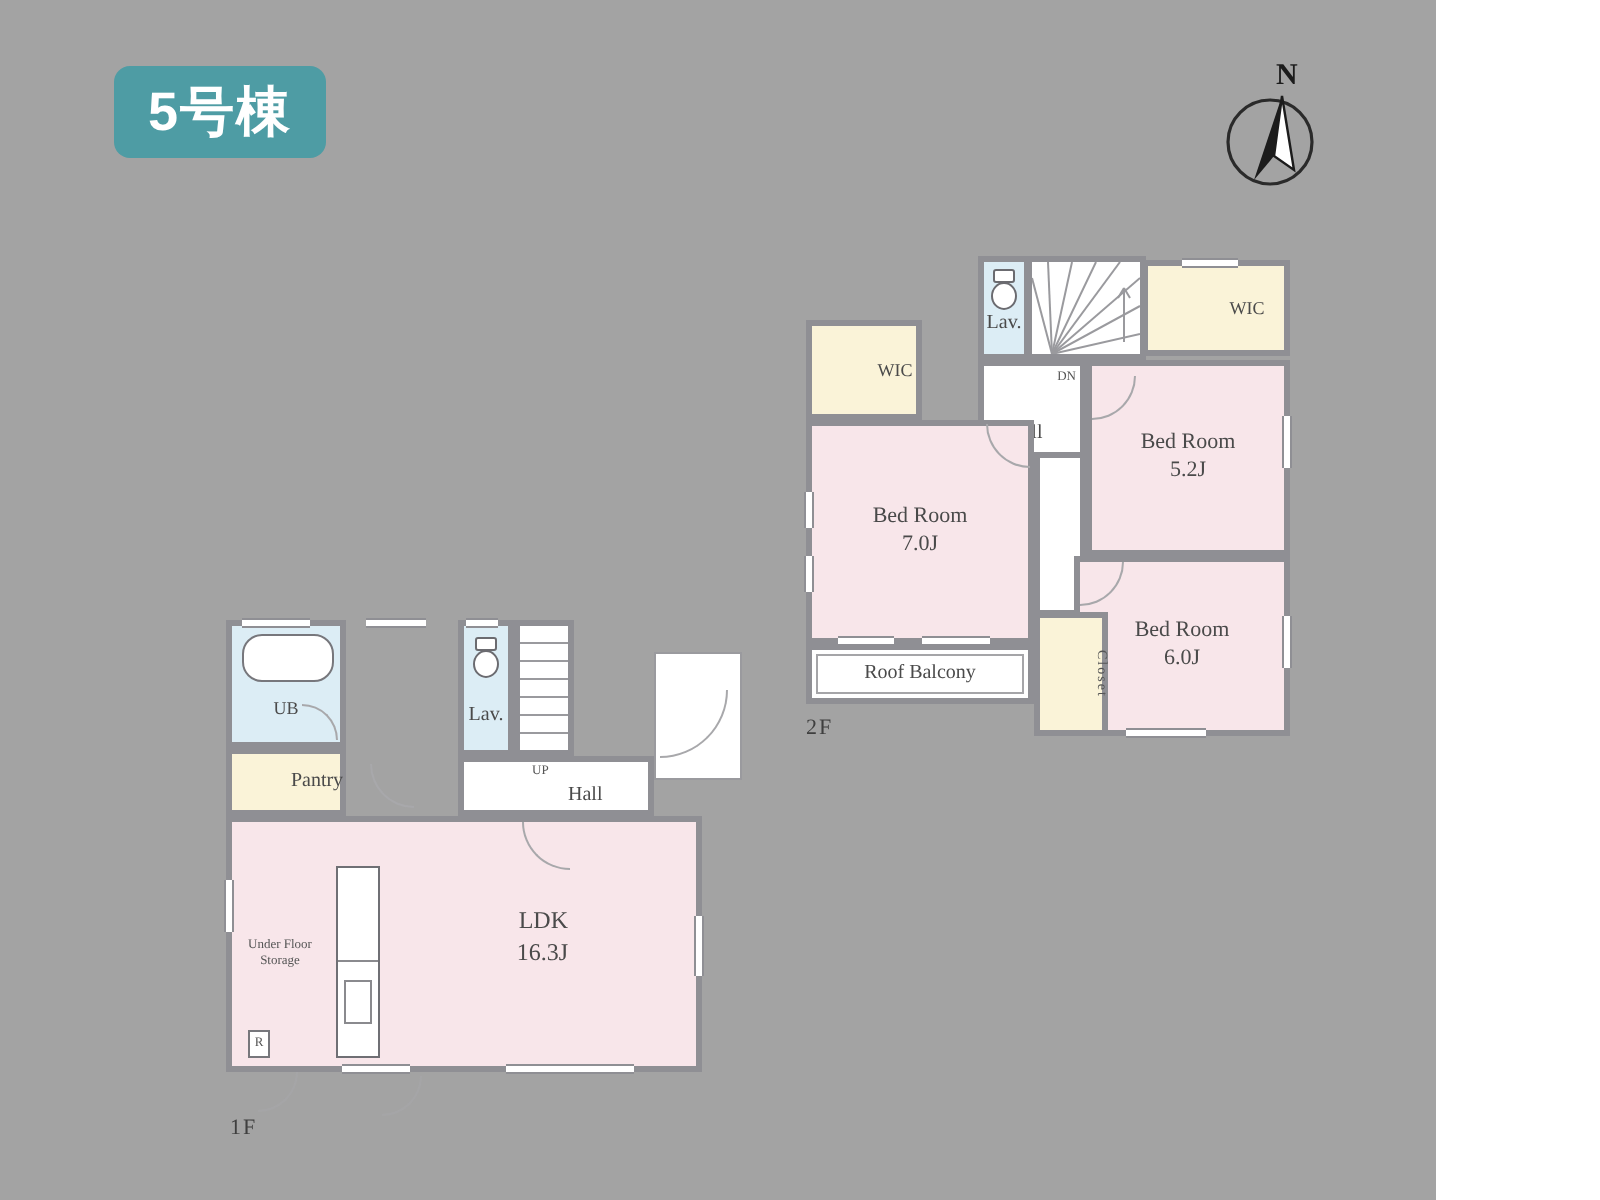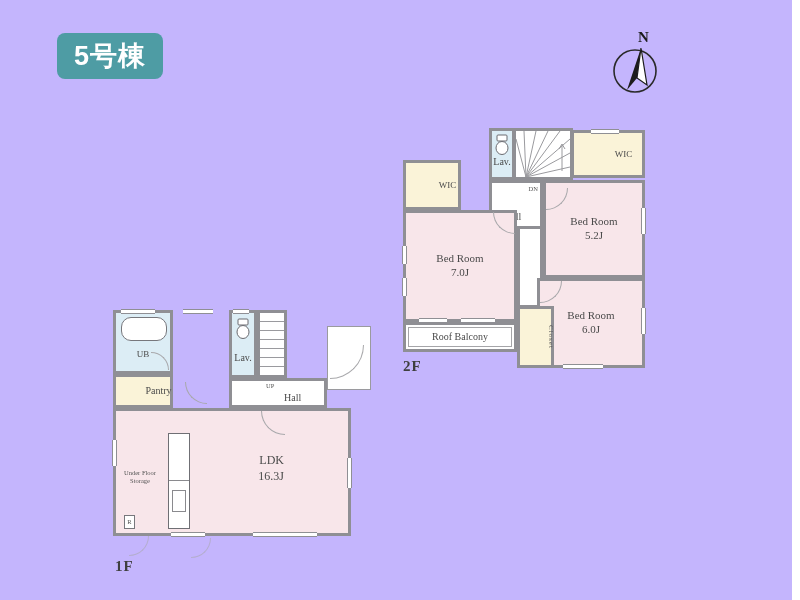--- a/index.html
+++ b/index.html
@@ -1,16 +1,16 @@
 <!DOCTYPE html>
 <html><head>
 <meta charset="utf-8">
 <style>
   html,body{margin:0;padding:0;background:#fff;}
-  .canvas{position:relative;width:792px;height:600px;background:#c4b5fd;overflow:hidden;
+  .canvas{position:relative;width:718px;height:600px;background:#a3a3a3;overflow:hidden;
           font-family:"Liberation Serif","DejaVu Serif",serif;color:#4a4a4a;}
   
   .badge{position:absolute;left:57px;top:33px;width:106px;height:46px;background:#4E9CA4;
          border-radius:8px;color:#fff;font-family:"Liberation Sans","DejaVu Sans",sans-serif;
          font-weight:bold;font-size:27px;display:flex;align-items:center;justify-content:center;
          letter-spacing:1px;}
   
   .compass{position:absolute;left:606px;top:26px;}
   
   .plan{position:absolute;}
@@ -18,21 +18,21 @@
   .pink{background:#F8E6EA;} .blue{background:#DCEDF5;} .cream{background:#FAF3D8;padding-left:31px;} .whiteR{background:#fff;}
   .cflex{display:flex;align-items:center;justify-content:center;text-align:center;}
   .colflex{display:flex;flex-direction:column;align-items:center;justify-content:flex-start;text-align:center;}
   .rlabel{font-size:9px;color:#4a4a4a;}
   .bedlabel{width:48px;text-align:center;font-size:11px;line-height:1.25;color:#4a4a4a;}
   .bedlabel span{display:block;}
   .ldklabel{width:60px;text-align:center;font-size:12px;line-height:1.3;color:#4a4a4a;}
   .ldklabel span{display:block;}
   .tiny{font-size:6.5px;line-height:1.25;color:#555;}
   .small{font-size:10px;line-height:1.2;color:#4a4a4a;}
-  .floorlabel{position:absolute;font-size:15px;font-weight:bold;color:#3f3f3f;letter-spacing:1px;}
+  .floorlabel{position:absolute;font-size:11px;font-weight:normal;color:#3f3f3f;letter-spacing:1px;}
   .vtext{writing-mode:vertical-rl;text-orientation:mixed;font-size:7px;letter-spacing:1px;color:#555;}
   
   .winH{position:absolute;background:#fff;height:5px;border-top:1px solid #8F8F94;border-bottom:1px solid #8F8F94;box-sizing:border-box;}
   .winV{position:absolute;background:#fff;width:5px;border-left:1px solid #8F8F94;border-right:1px solid #8F8F94;box-sizing:border-box;}
   
   .arc{position:absolute;box-sizing:border-box;}
   .arc-br{border-right:1px solid #a8a8ab;border-bottom:1px solid #a8a8ab;border-bottom-right-radius:100%;}
   .arc-bl{border-left:1px solid #a8a8ab;border-bottom:1px solid #a8a8ab;border-bottom-left-radius:100%;}
   .arc-tr{border-right:1px solid #a8a8ab;border-top:1px solid #a8a8ab;border-top-right-radius:100%;}
   .faint{opacity:0.55;}

